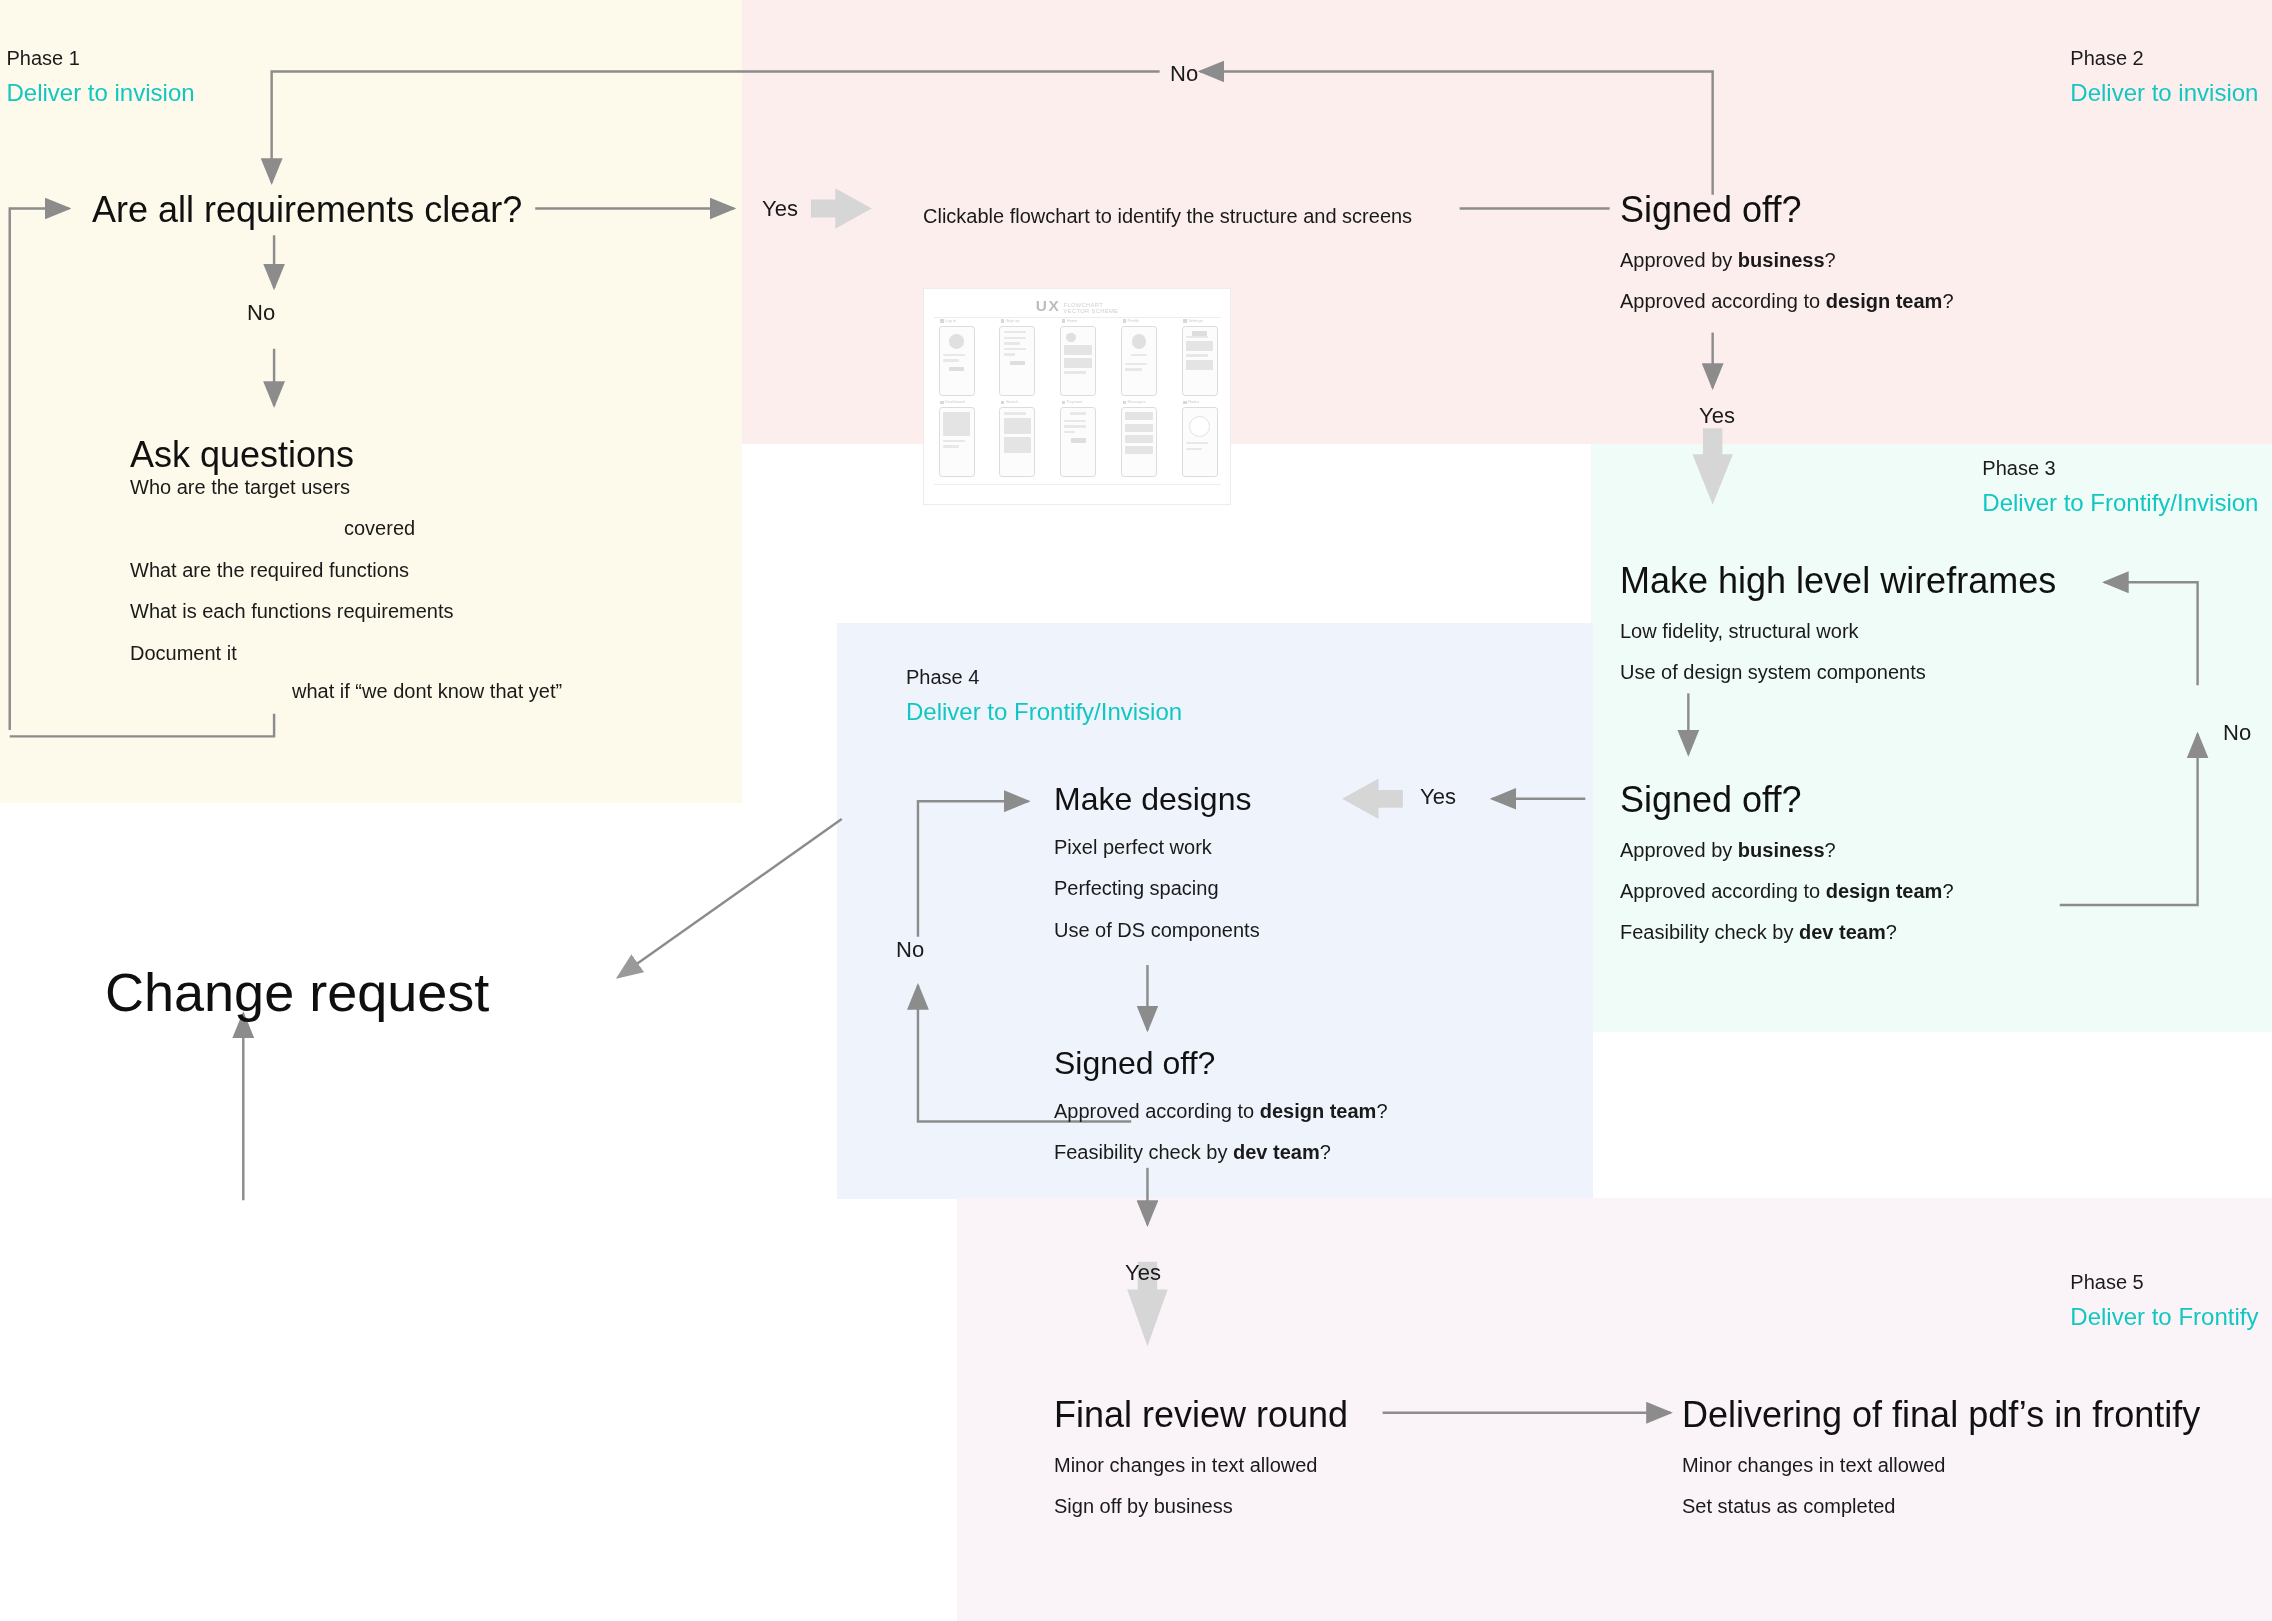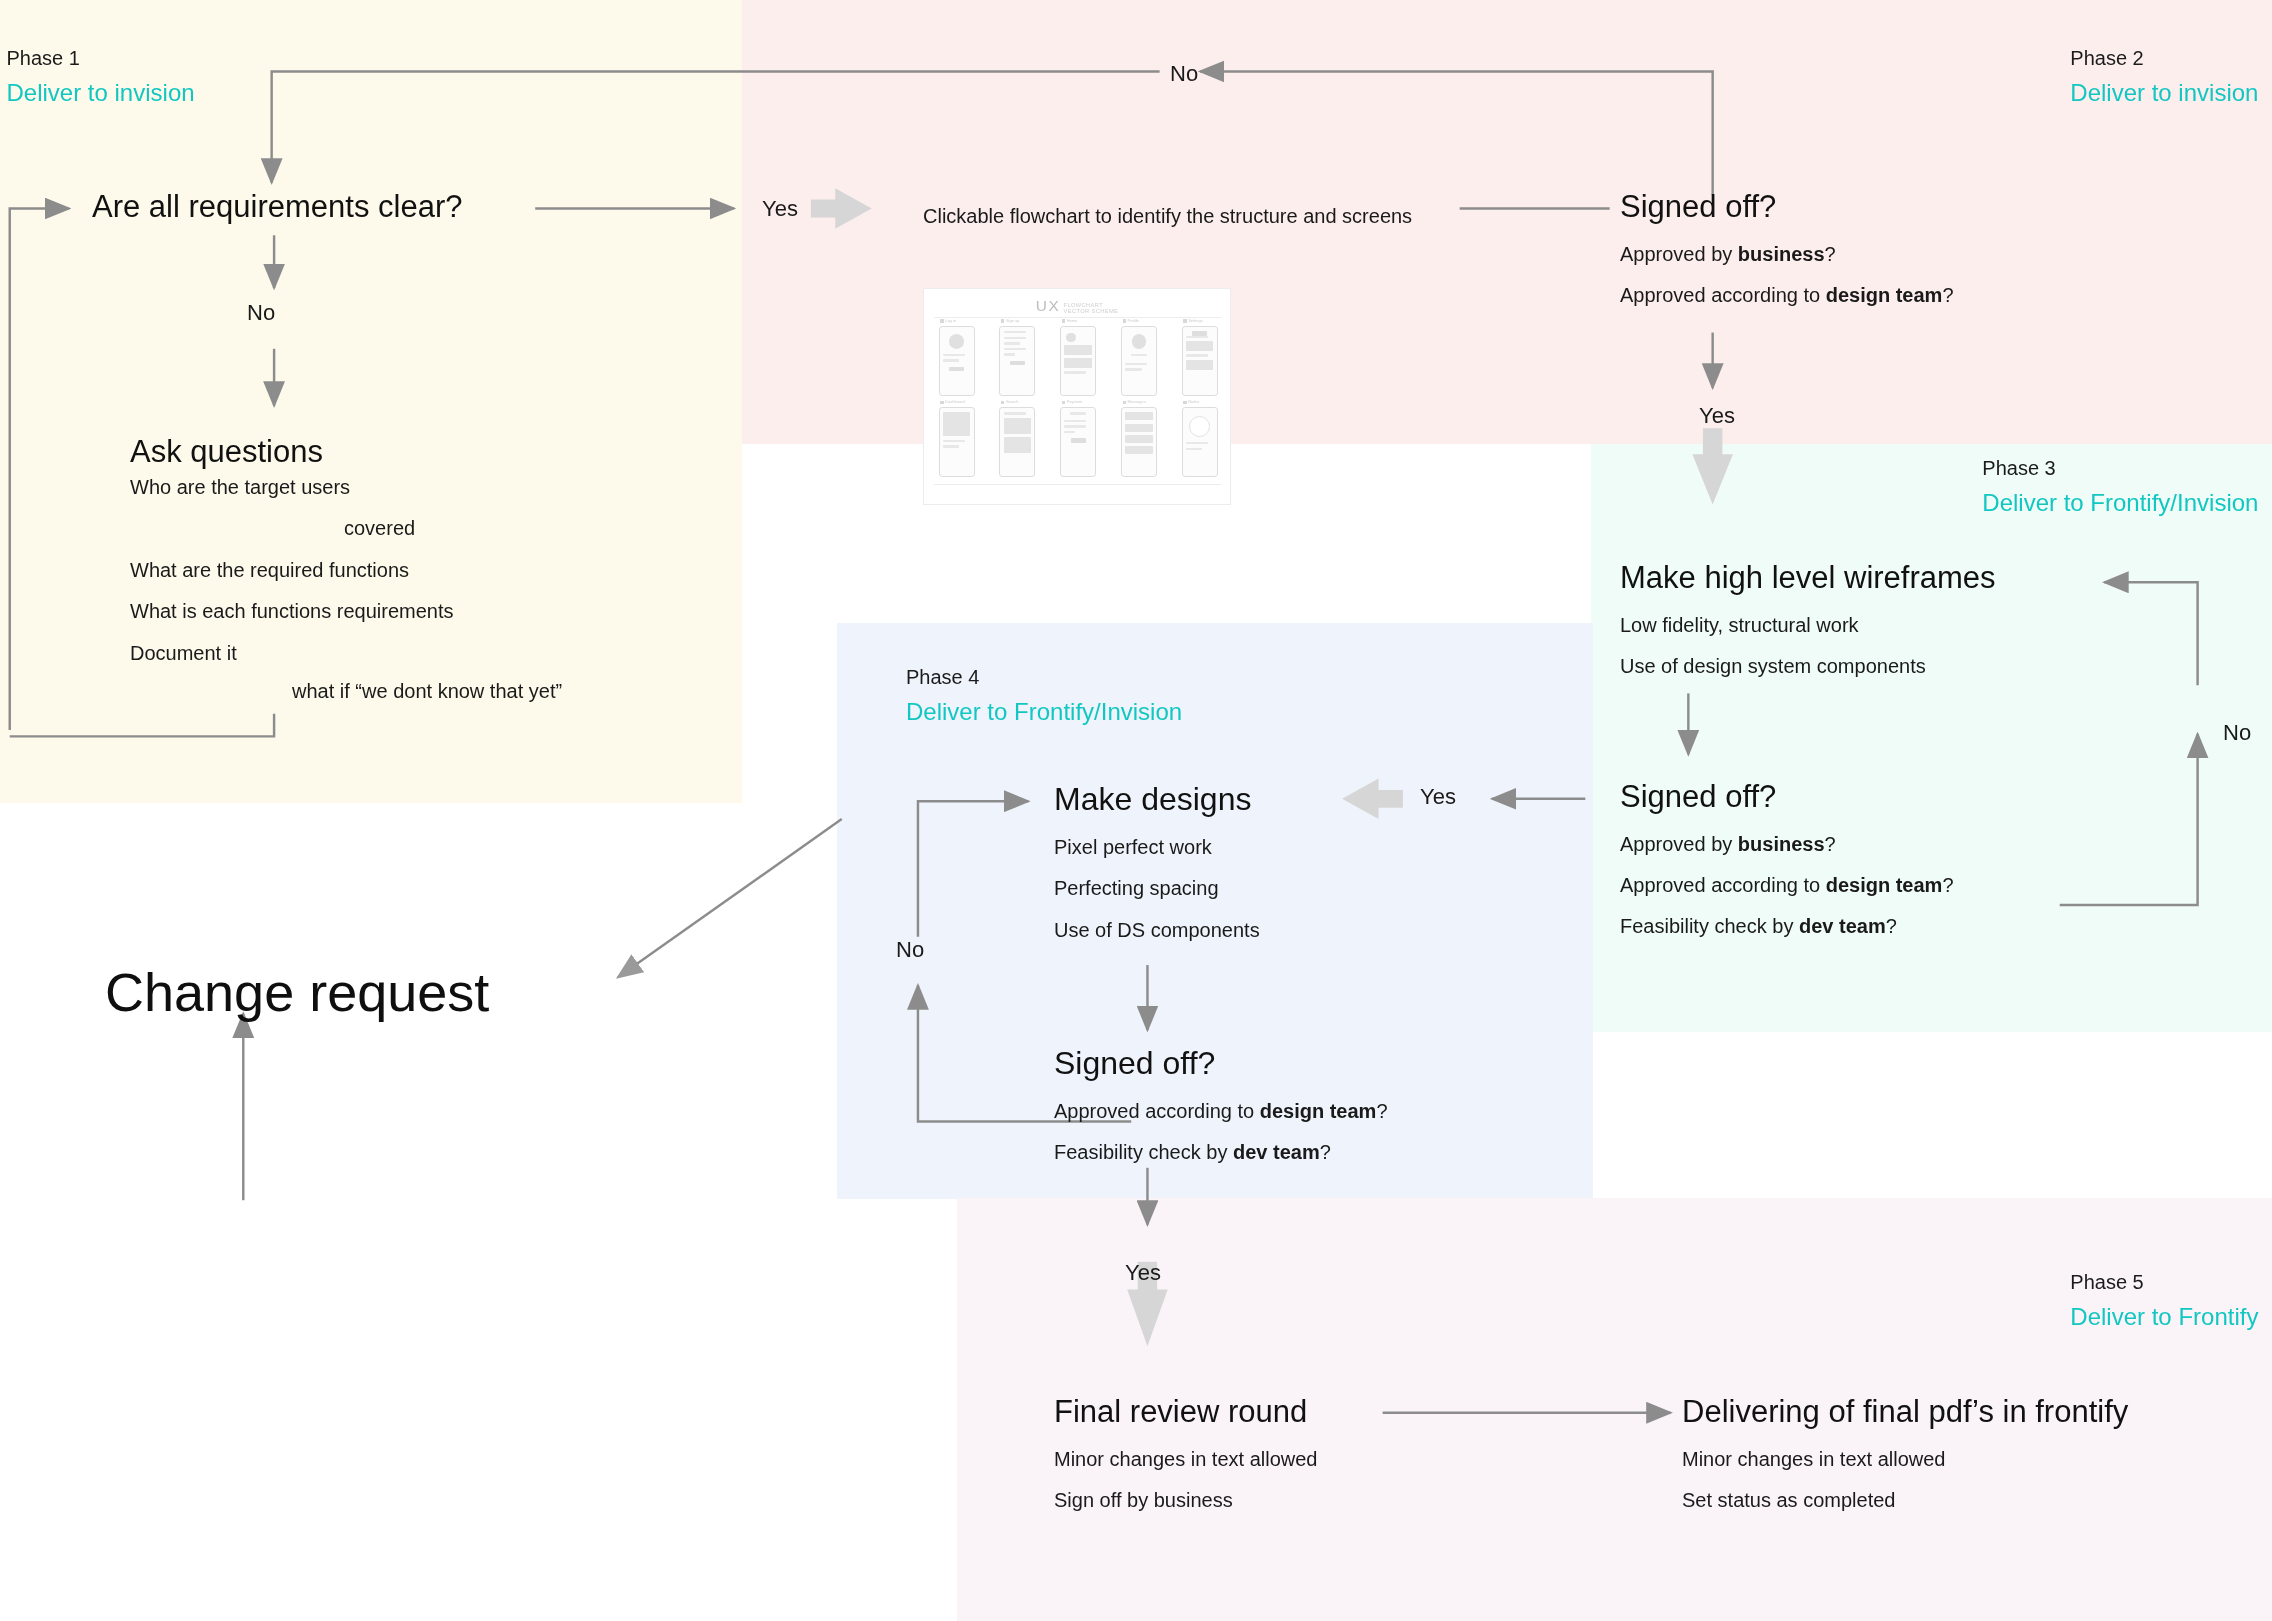--- a/index.html
+++ b/index.html
@@ -38,21 +38,21 @@
     color:#12c7c2;
     line-height:1.3;
     margin-top:7.3px;
     white-space:nowrap;
   }
   .align-right{text-align:left;}
 
   
   .node{position:absolute;}
   .node-title{
-    font-size:31px;
+    font-size:36px;
     font-weight:400;
     color:#111111;
     white-space:nowrap;
     line-height:1.2;
   }
   .node-title.lg{font-size:32px;}
   .node-sub{
     font-size:20px;
     font-weight:400;
     color:#1a1a1a;
@@ -96,21 +96,21 @@
     background:#ffffff;
     border:0.8px solid #ececec;
     overflow:hidden;
   }
   .sf-head{
     position:absolute;left:0;top:8px;width:100%;
     text-align:center;
     font-size:10.5px;letter-spacing:0.8px;
     color:#c9c9c9;
   }
-  .sf-head .ux{font-size:15.4px;color:#bdbdbd;letter-spacing:1.6px;}
+  .sf-head .ux{font-size:15.4px;color:#bdbdbd;letter-spacing:1.6px;font-weight:bold;}
   .sf-head .sm{font-size:5.7px;color:#cfcfcf;letter-spacing:0.4px;display:inline-block;line-height:1.1;text-align:left;vertical-align:middle;margin-left:3.2px;}
   .sf-rule{position:absolute;left:9.7px;width:287px;height:0.8px;background:#ededed;}
   .sf-grid{position:absolute;left:14.6px;top:37px;width:279px;}
   .sf-row{display:flex;justify-content:space-between;margin-bottom:11.4px;}
   .sf-phone{
     width:36px;height:70px;
     border:0.8px solid #dcdcdc;
     border-radius:3.2px;
     background:#fcfcfc;
     position:relative;

